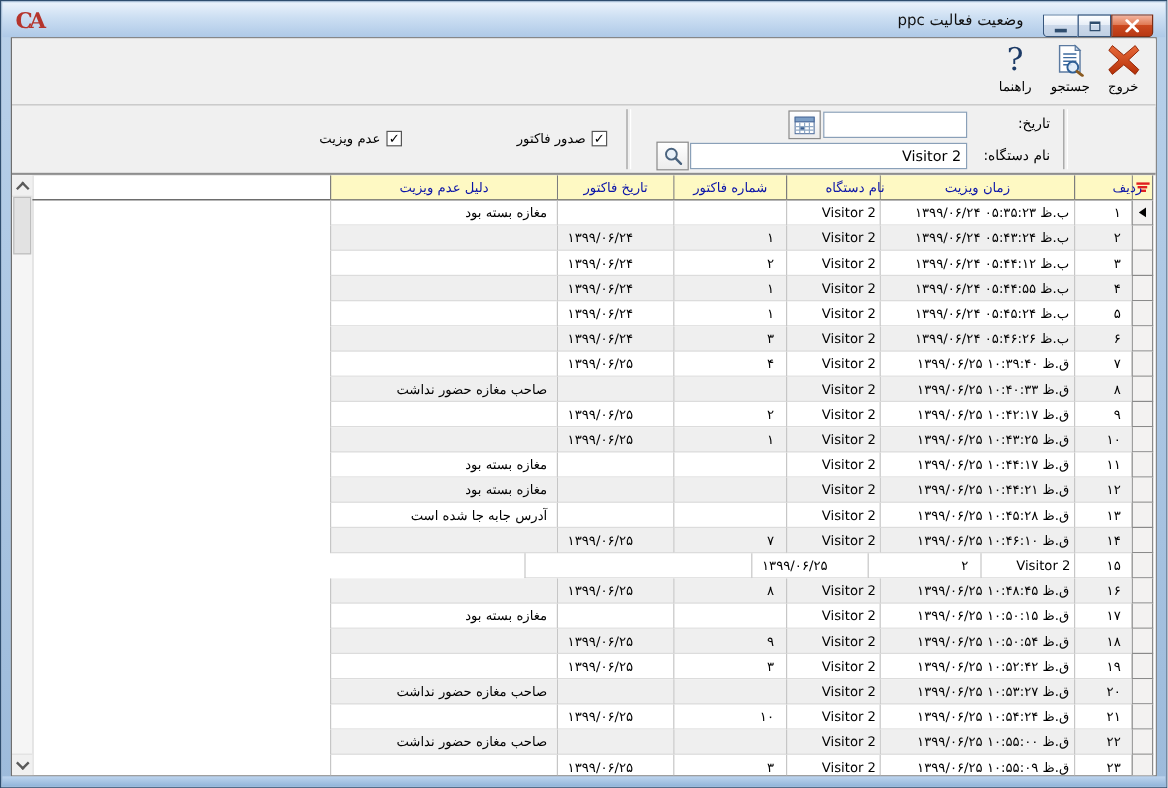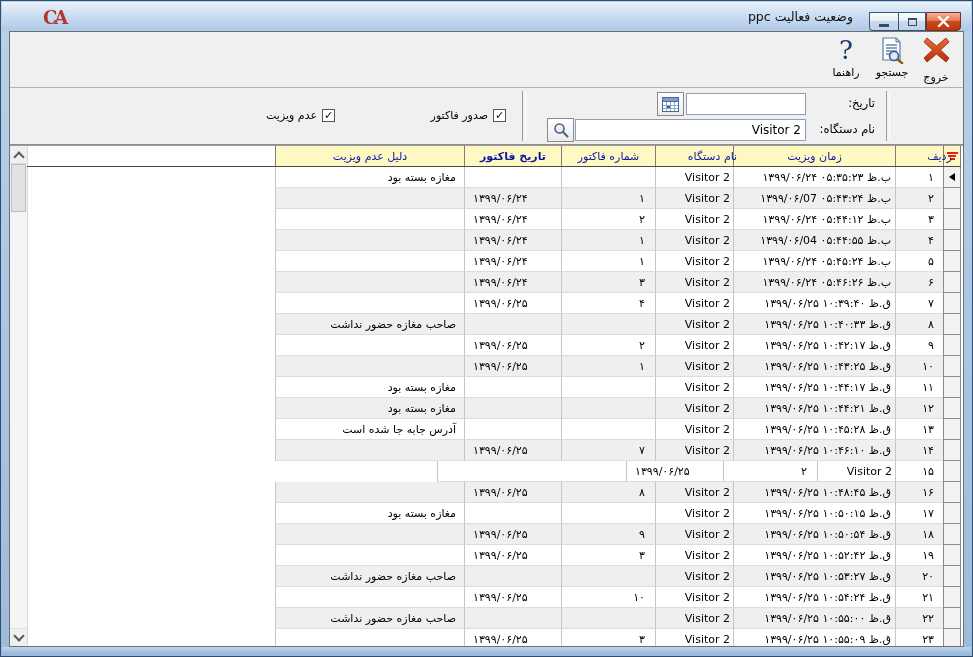--- a/index.html
+++ b/index.html
@@ -5,21 +5,21 @@
   html,body{margin:0;padding:0;}
   body{width:973px;height:657px;position:relative;overflow:hidden;
        font-family:"DejaVu Sans",sans-serif;font-size:11px;-webkit-font-smoothing:antialiased;}
 
   
   .win{position:absolute;inset:0;background:linear-gradient(#b9d1ea,#9dbbdb);
        border:1px solid #2e4d6e;box-sizing:border-box;}
   .titlebar{position:absolute;top:1px;left:1px;right:1px;height:29px;
        background:linear-gradient(#eaf2fb,#cbdef2 45%,#aec9e7);}
   .app-logo{position:absolute;left:11px;top:5px;font-family:"DejaVu Serif",serif;
-       font-size:18px;font-weight:bold;color:#b5342c;letter-spacing:-3px;margin-left:30px;}
+       font-size:18px;font-weight:bold;color:#b5342c;letter-spacing:-3px;}
   .win-title{position:absolute;right:118px;top:7px;font-size:12.5px;color:#111;direction:rtl;}
 
   .cap-btns{position:absolute;top:10px;right:10px;display:flex;}
   .cap{height:19px;box-sizing:border-box;border:1px solid #37567c;
        background:linear-gradient(#fdfeff,#e7eef7 45%,#ccd9ea 46%,#c0d0e4);
        display:flex;align-items:center;justify-content:center;cursor:default;}
   .cap.min{width:29px;border-radius:0 0 0 4px;border-right:none;}
   .cap.max{width:28px;}
   .cap.close{width:35px;border-radius:0 0 4px 0;border-left:1px solid #7c2d14;
        border-color:#7c2d14;background:linear-gradient(#f3b39e,#e07a54 45%,#cc4a20 46%,#b83812);}
@@ -30,21 +30,21 @@
   .content{position:absolute;top:30px;left:8px;right:8px;bottom:9px;
        background:#f0f0f0;border:1px solid #6f6f6f;box-sizing:border-box;}
 
   
   .toolbar{position:absolute;top:0;left:0;right:0;height:55px;background:#f0f0f0;
        border-bottom:1px solid #b3b3b3;box-shadow:0 1px 0 #ffffff;}
   .tool-btn{position:absolute;top:3px;width:44px;height:49px;display:flex;flex-direction:column;
        align-items:center;justify-content:flex-start;cursor:default;}
   .tool-btn .ticon{height:30px;display:flex;align-items:center;justify-content:center;}
   .tool-btn .tlabel{font-size:11px;color:#000;margin-top:1px;}
-  .btn-exit{right:5px;justify-content:space-between;}  .btn-search{right:49px;}  .btn-help{right:95px;}
+  .btn-exit{right:5px;}  .btn-search{right:49px;}  .btn-help{right:95px;}
   .help-q{font-family:"DejaVu Serif",serif;font-size:26px;color:#1c3a66;line-height:26px;}
 
   
   .filterbar{position:absolute;top:56px;left:0;right:0;height:56px;background:#f0f0f0;
        border-bottom:1px solid #8e8e8e;}
   .vsep{position:absolute;top:3px;bottom:3px;width:2px;
        border-left:1px solid #9a9a9a;border-right:1px solid #ffffff;}
   .flabel{position:absolute;direction:rtl;font-size:11.5px;color:#000;}
   .tbox{position:absolute;box-sizing:border-box;border:1px solid #8aa0b8;background:#fff;
        font-size:12px;font-family:"DejaVu Sans",sans-serif;padding:2px 4px;direction:rtl;text-align:right;}
@@ -71,21 +71,21 @@
   .ind{width:18px;background:#f3f2f1 !important;border:1px solid #8a8a8a;border-top:none;
        display:flex;align-items:center;justify-content:center;}
   .ind-h{width:18px;}
   .c-radif{width:48px;justify-content:flex-start;padding-right:9px;}
   .c-time{width:162px;direction:ltr;justify-content:flex-end;padding-right:4px;}
   .c-dev{width:78px;direction:ltr;justify-content:flex-end;padding-right:3px;}
   .c-inv{width:94px;justify-content:flex-start;padding-right:10px;}
   .c-invd{width:97px;direction:ltr;justify-content:flex-start;padding-left:8px;}
   .c-reason{width:189px;justify-content:flex-start;padding-right:8px;padding-left:42px;}
   .h-radif{width:48px;padding-left:40px;} .h-time{width:162px;} .h-dev{width:78px;padding-left:36px;}
-  .h-inv{width:94px;} .h-invd{width:97px;font-weight:bold;} .h-reason{width:189px;}
+  .h-inv{width:94px;} .h-invd{width:97px;} .h-reason{width:189px;}
   .cur-arrow{width:0;height:0;border-top:4px solid transparent;border-bottom:4px solid transparent;
        border-right:6px solid #000;}
 
   
   .filt{display:flex;flex-direction:column;align-items:center;gap:1px;}
   .filt i{display:block;height:2px;background:#e02020;}
   .filt i:nth-child(1){width:11px;} .filt i:nth-child(2){width:8px;} .filt i:nth-child(3){width:5px;}
 
   
   .scroll{position:absolute;top:0;left:0;bottom:0;width:17px;background:#f5f5f5;
@@ -247,39 +247,39 @@
               <div class="tcell c-radif">۱</div>
               <div class="tcell c-time">ب.ظ ۰۵:۳۵:۲۳ ۱۳۹۹/۰۶/۲۴</div>
               <div class="tcell c-dev">Visitor 2</div>
               <div class="tcell c-inv"></div>
               <div class="tcell c-invd"></div>
               <div class="tcell c-reason">مغازه بسته بود</div>
             </div>
             <div class="trow alt">
               <div class="tcell ind"></div>
               <div class="tcell c-radif">۲</div>
-              <div class="tcell c-time">ب.ظ ۰۵:۴۳:۲۴ ۱۳۹۹/۰۶/07</div>
+              <div class="tcell c-time">ب.ظ ۰۵:۴۳:۲۴ ۱۳۹۹/۰۶/۲۴</div>
               <div class="tcell c-dev">Visitor 2</div>
               <div class="tcell c-inv">۱</div>
               <div class="tcell c-invd">۱۳۹۹/۰۶/۲۴</div>
               <div class="tcell c-reason"></div>
             </div>
             <div class="trow">
               <div class="tcell ind"></div>
               <div class="tcell c-radif">۳</div>
               <div class="tcell c-time">ب.ظ ۰۵:۴۴:۱۲ ۱۳۹۹/۰۶/۲۴</div>
               <div class="tcell c-dev">Visitor 2</div>
               <div class="tcell c-inv">۲</div>
               <div class="tcell c-invd">۱۳۹۹/۰۶/۲۴</div>
               <div class="tcell c-reason"></div>
             </div>
             <div class="trow alt">
               <div class="tcell ind"></div>
               <div class="tcell c-radif">۴</div>
-              <div class="tcell c-time">ب.ظ ۰۵:۴۴:۵۵ ۱۳۹۹/۰۶/04</div>
+              <div class="tcell c-time">ب.ظ ۰۵:۴۴:۵۵ ۱۳۹۹/۰۶/۲۴</div>
               <div class="tcell c-dev">Visitor 2</div>
               <div class="tcell c-inv">۱</div>
               <div class="tcell c-invd">۱۳۹۹/۰۶/۲۴</div>
               <div class="tcell c-reason"></div>
             </div>
             <div class="trow">
               <div class="tcell ind"></div>
               <div class="tcell c-radif">۵</div>
               <div class="tcell c-time">ب.ظ ۰۵:۴۵:۲۴ ۱۳۹۹/۰۶/۲۴</div>
               <div class="tcell c-dev">Visitor 2</div>

